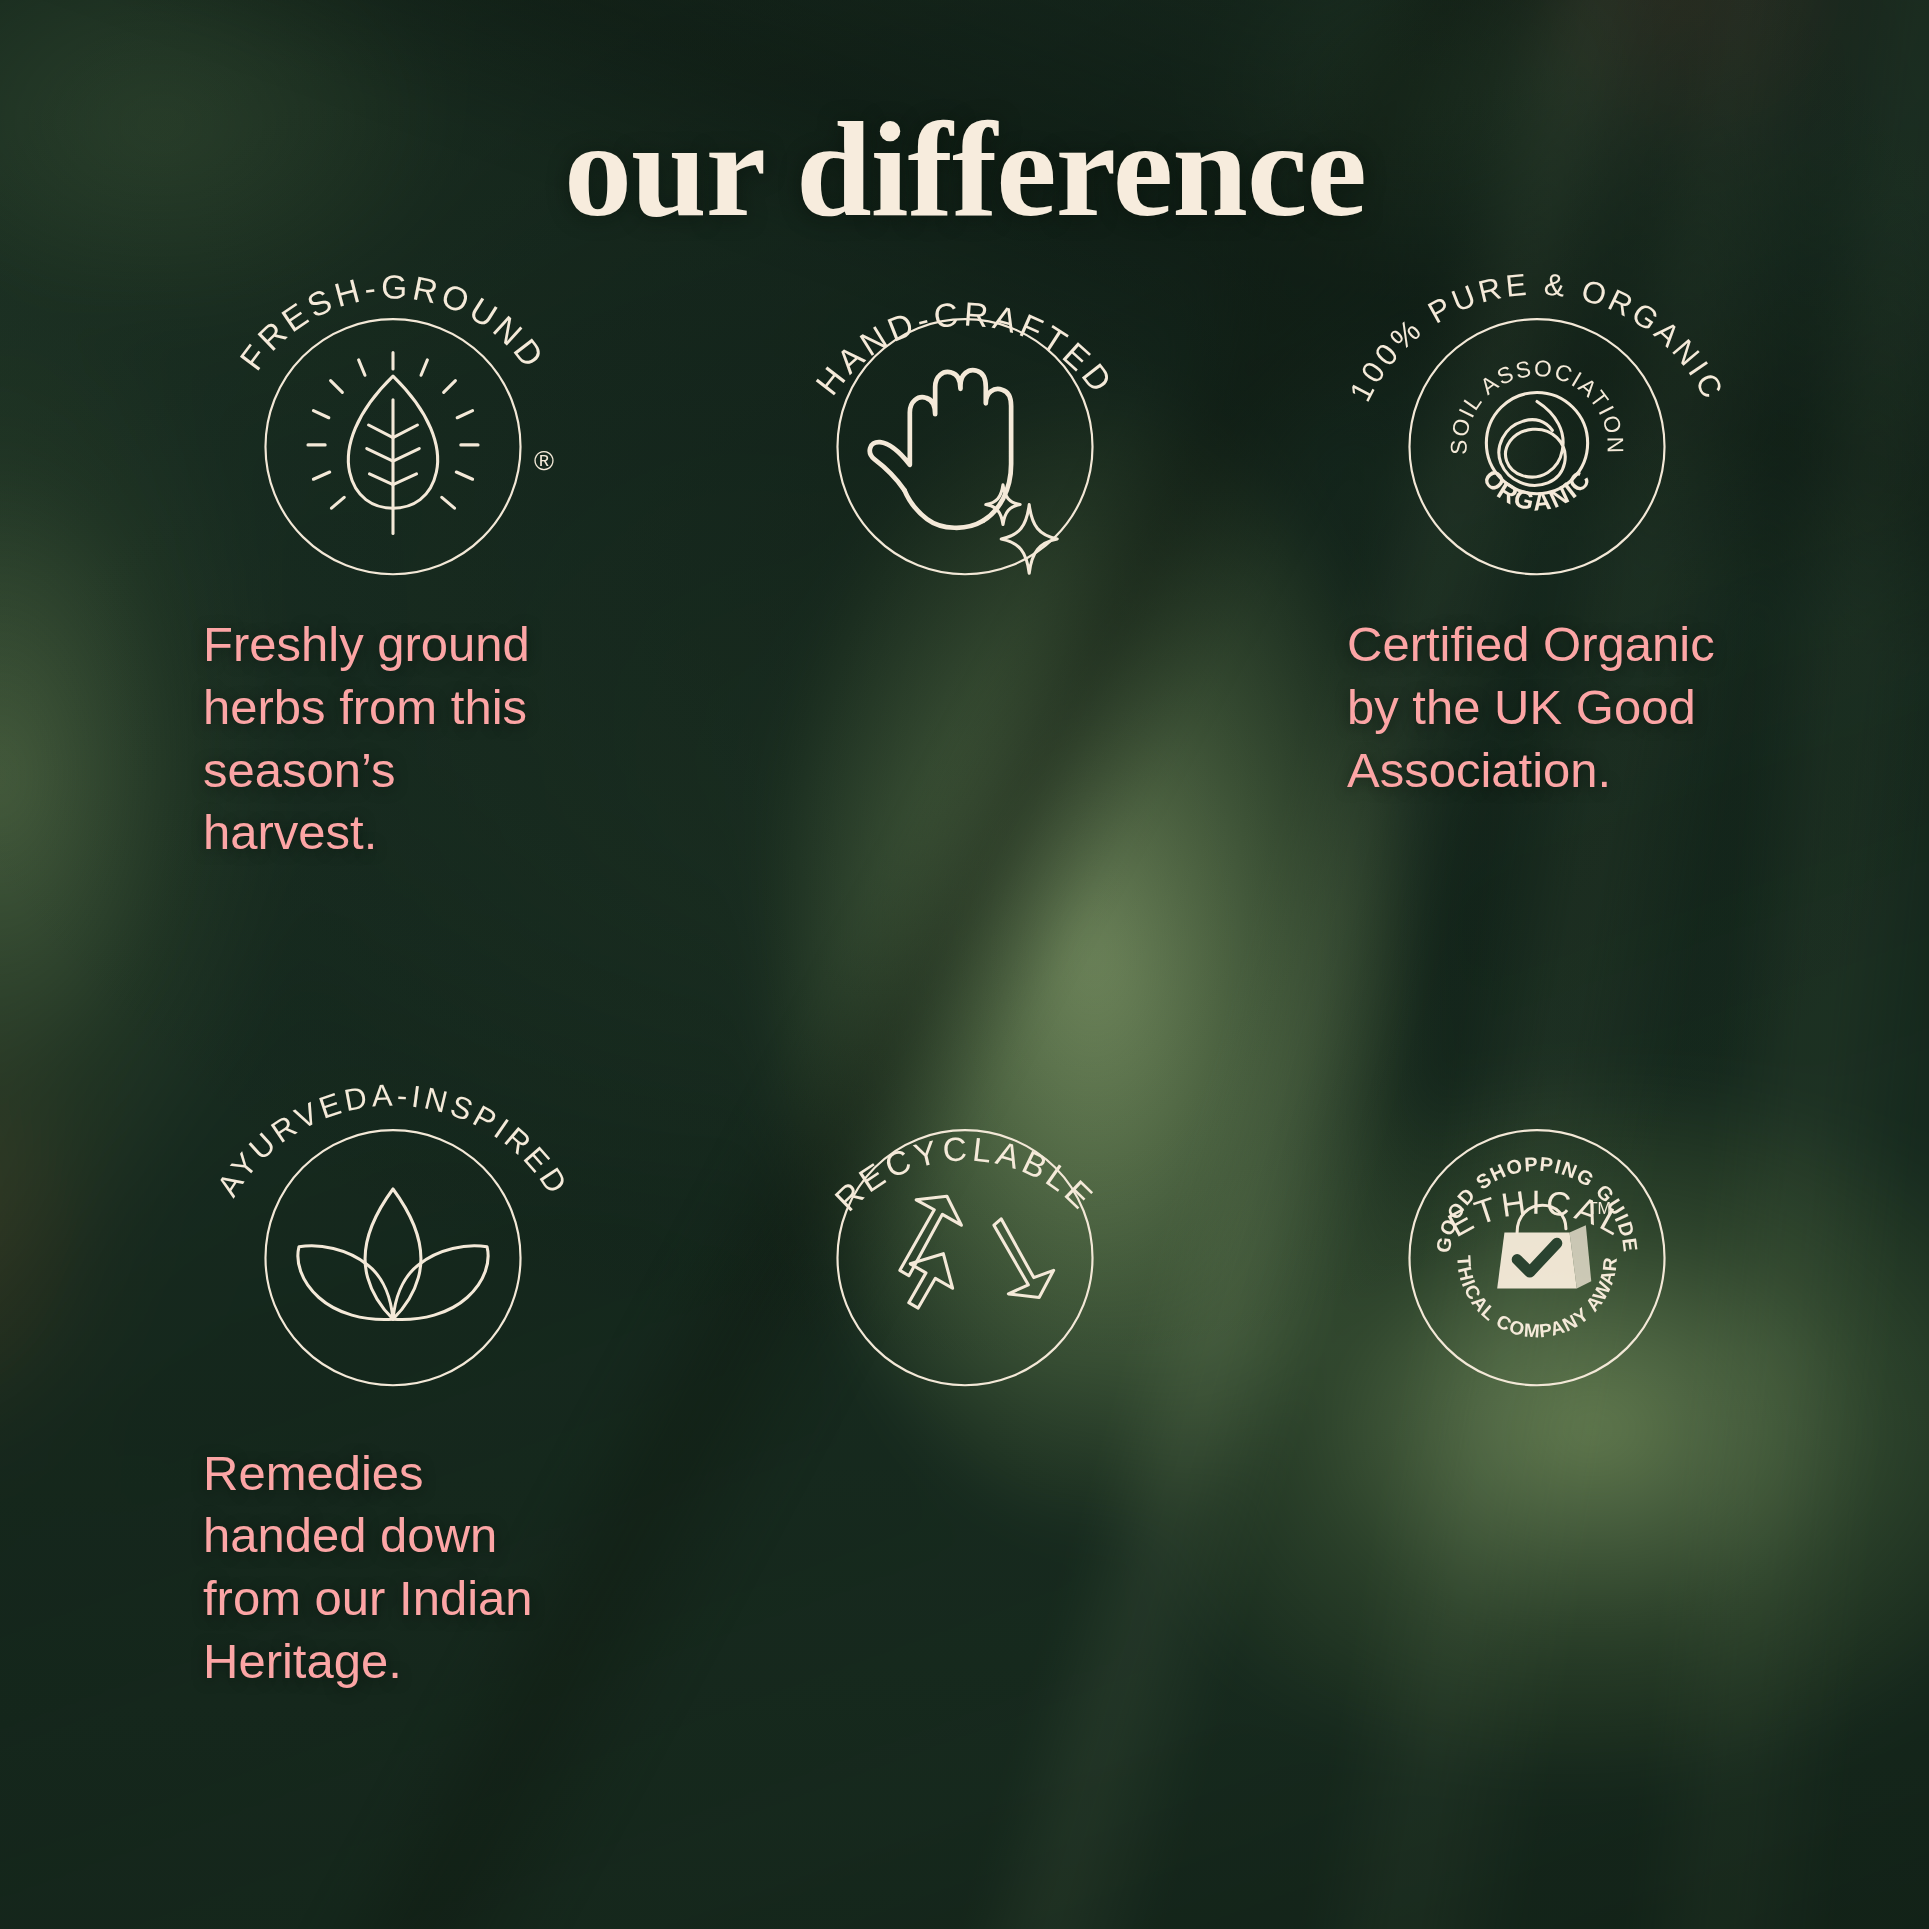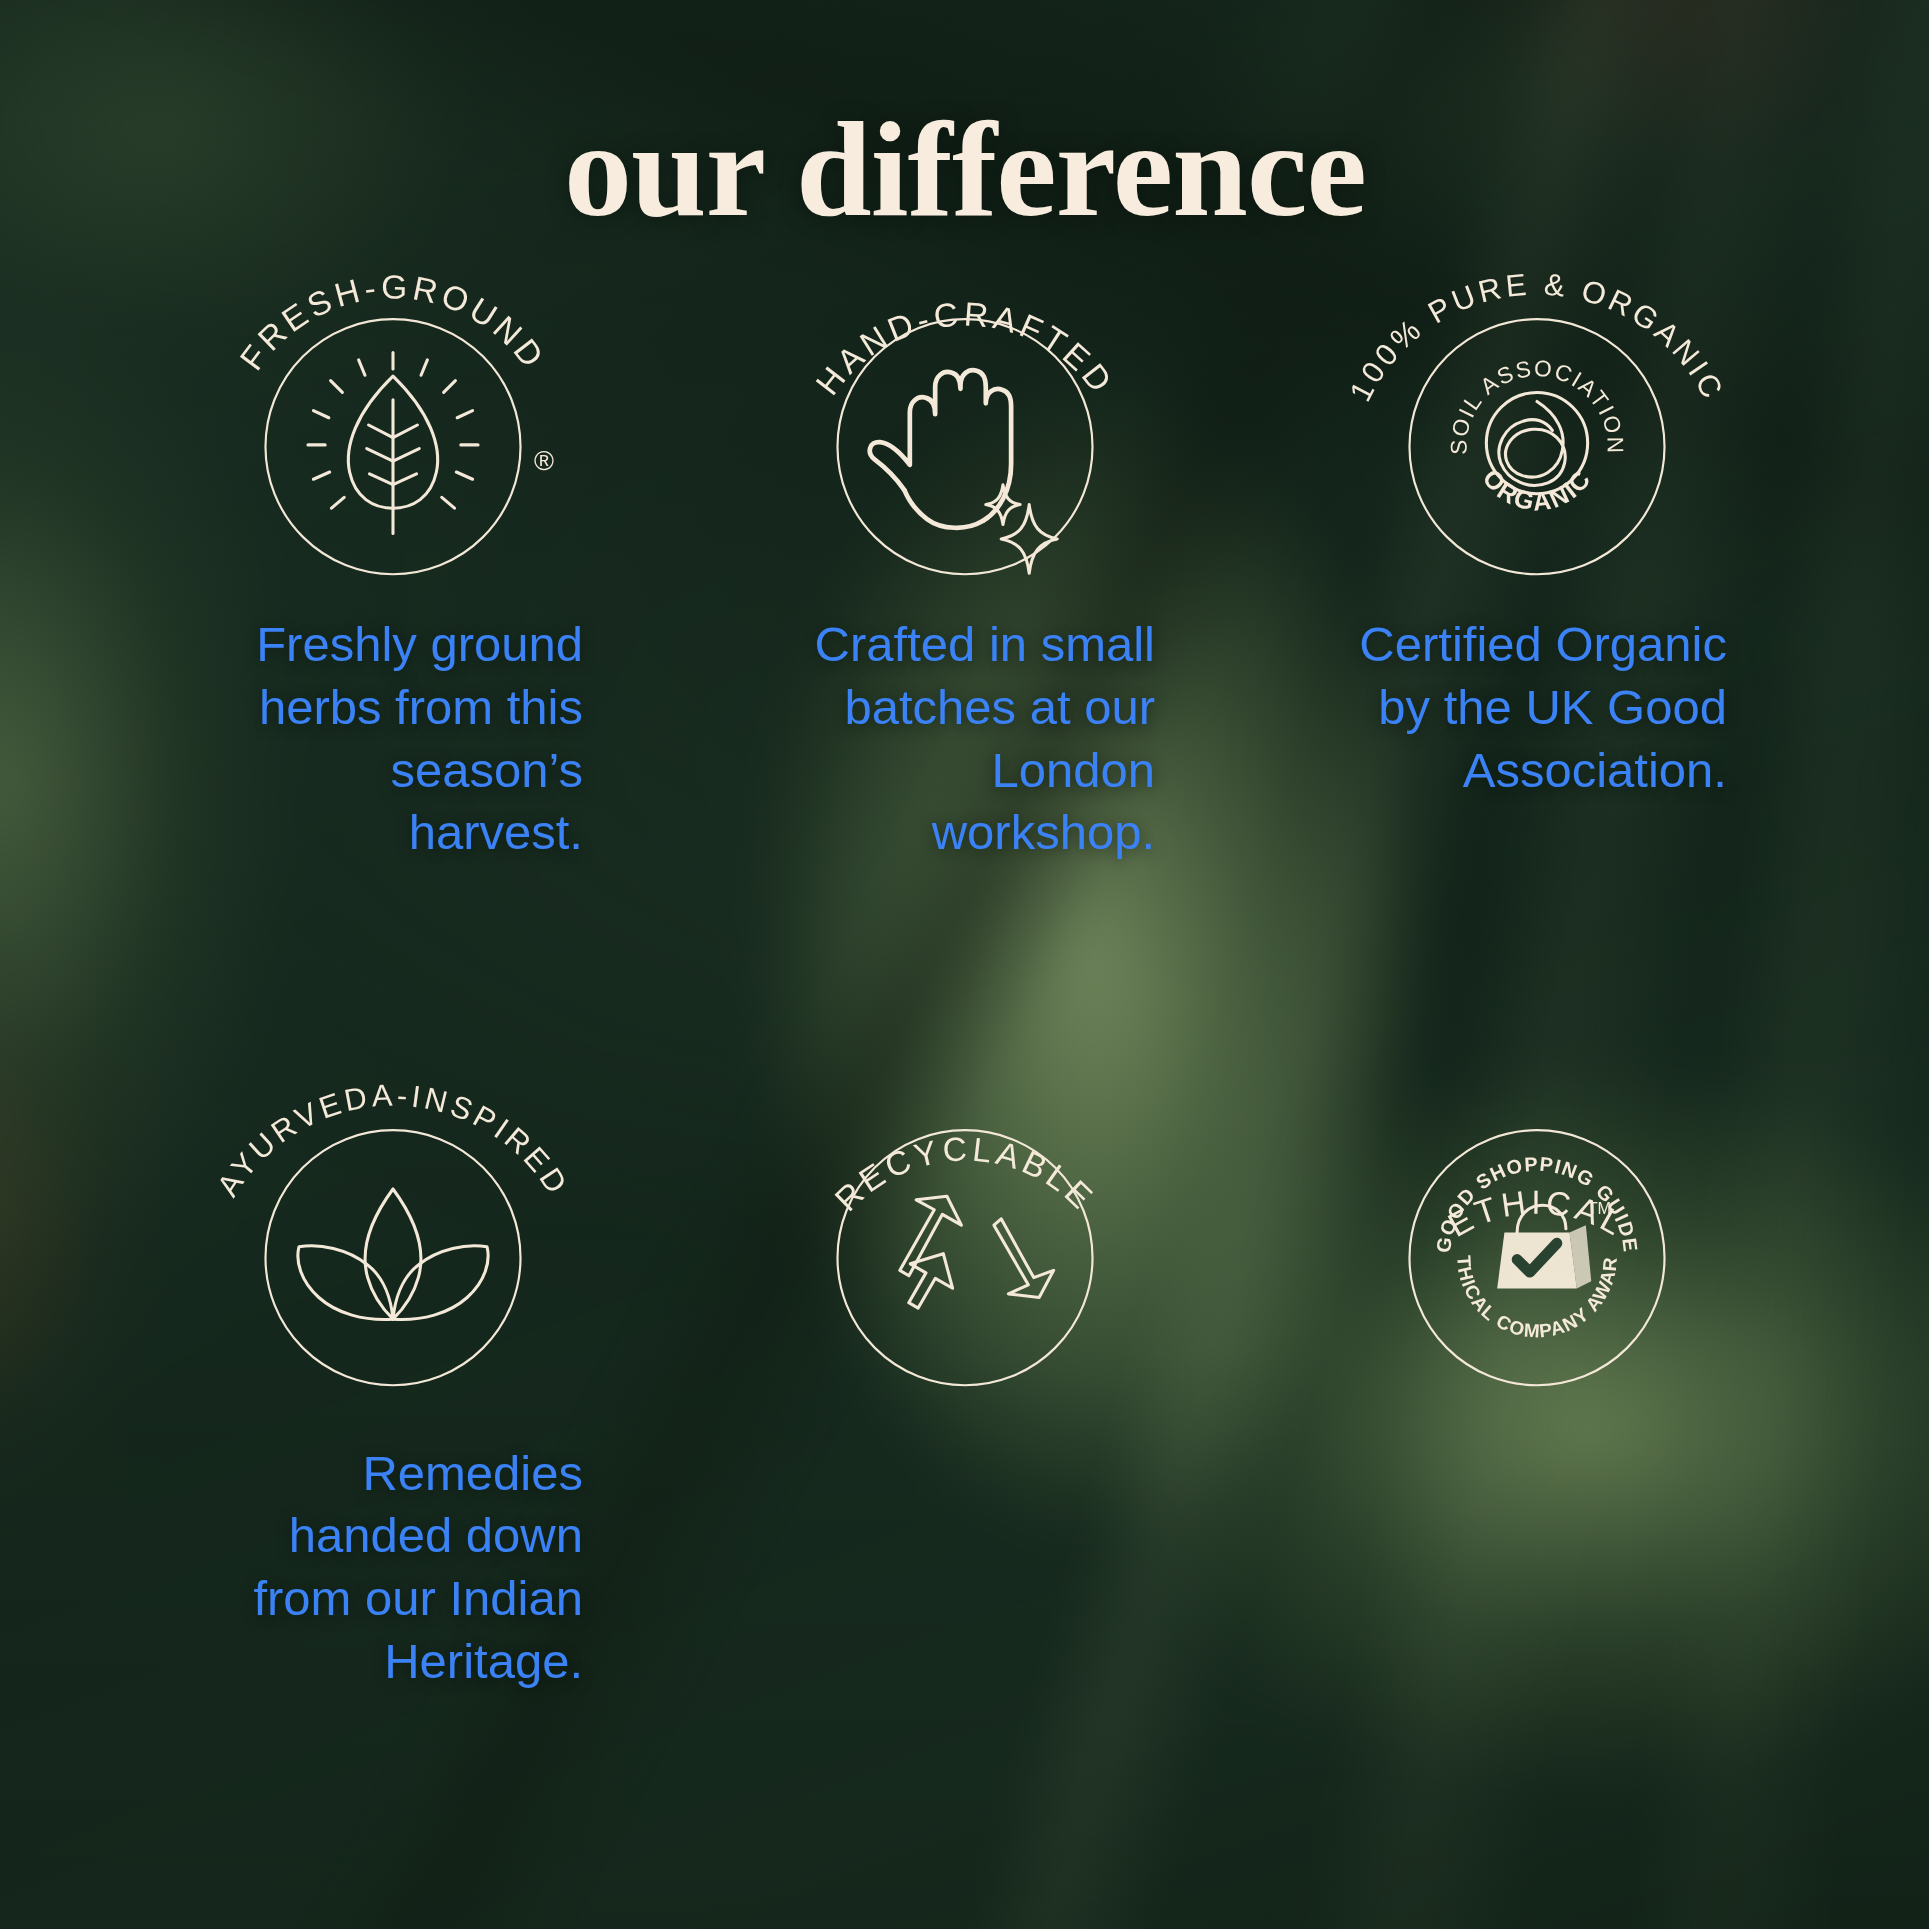--- a/index.html
+++ b/index.html
@@ -102,25 +102,25 @@
     fill:none; stroke:#f4e9d8; stroke-width:5.2;
     stroke-linecap:round; stroke-linejoin:round;
   }
   .glyph-thin { fill:none; stroke:#f4e9d8; stroke-width:3.4; stroke-linecap:round; stroke-linejoin:round; }
   .glyph-fill { fill:#f4e9d8; stroke:none; }
   .reg-mark { font-size:30px; fill:#f5ead9; font-family:"Liberation Sans", sans-serif; }
 
   .caption {
     margin-top:7.2px;
     width:380px;
-    text-align:right;
+    text-align:left;
     font-family:"Liberation Sans", sans-serif;
     font-size:49px;
     line-height:1.28;
-    color:#3b82f6;
+    color:#fca5a5;
     text-shadow:0 1.8px 12.7px rgba(8,16,10,0.5);
   }
   .cell.row2 .badge-wrap { height:362px; }
   .cell.row2 .caption { margin-top:25px; }
 </style>
 </head>
 <body>
 
 <div id="stage">
   <div id="bg"></div>
@@ -213,21 +213,20 @@
                 L 281 243
                 C 281 272 268 295 250 306"></path>
               <path class="glyph" d="M 250 306 C 232 317 204 316 188 304 C 176 295 168 284 163 272"></path>
 
               <path class="glyph-thin" d="M 272 266 C 274 280 279 286 291 288 C 279 290 274 296 272 310 C 270 296 265 290 253 288 C 265 286 270 280 272 266 Z"></path>
 
               <path class="glyph-thin" d="M 301 288 C 304 312 312 322 332 326 C 312 330 304 340 301 364 C 298 340 290 330 270 326 C 290 322 298 312 301 288 Z"></path>
             </g>
           </svg>
         </div>
-        <p class="caption">Crafted in small batches at our London workshop.</p>
       </div>
 
       <div class="cell">
         <div class="badge-wrap">
           <svg class="badge-svg" viewBox="0 0 460 400">
             <defs>
               <path id="arc3" d="M 24 262 A 206 206 0 0 1 436 262"></path>
               <path id="sa-top" d="M 152 224 A 78 78 0 0 1 308 224"></path>
               <path id="sa-bot" d="M 160 224 A 70 70 0 0 0 300 224"></path>
             </defs>

